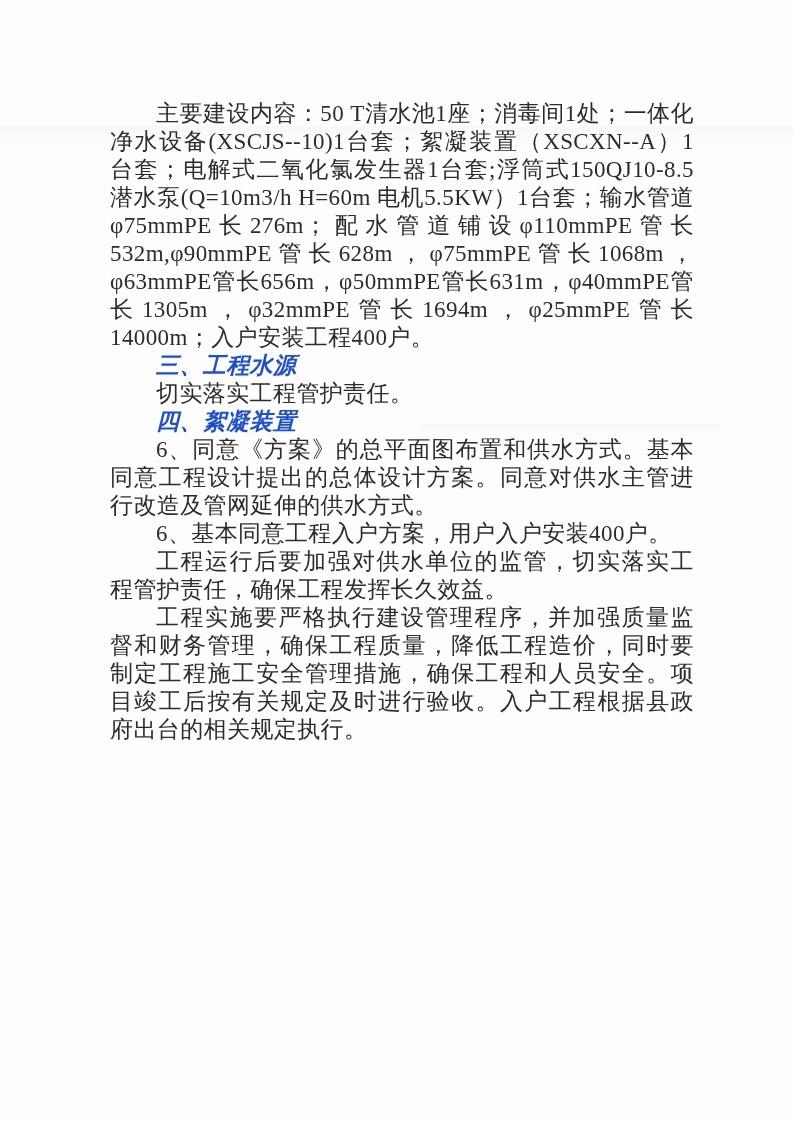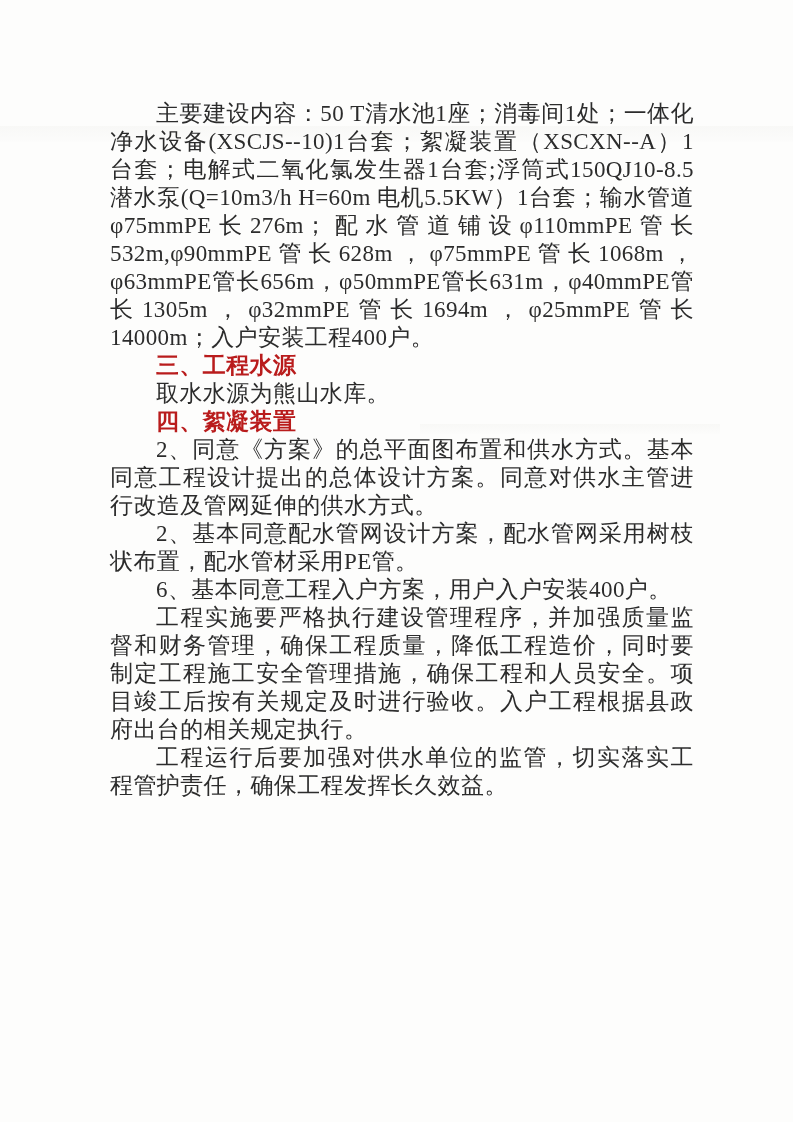--- a/index.html
+++ b/index.html
@@ -52,31 +52,31 @@
   .content p,
   .content h2 {
     margin: 0;
     padding: 0;
     text-indent: 2em;
     font-size: 23px;
     line-height: 28px;
   }
   .content h2.heading {
     font-weight: bold;
-    color: #b91c1c;
+    color: #1d4ed8;
+    font-style: italic;
   }
 </style>
 </head>
 <body>
 
 <div class="page">
   <div class="content">
     <p class="para">主要建设内容：50 T清水池1座；消毒间1处；一体化净水设备(XSCJS--10)1台套；絮凝装置（XSCXN--A）1台套；电解式二氧化氯发生器1台套;浮筒式150QJ10-8.5潜水泵(Q=10m3/h H=60m 电机5.5KW）1台套；输水管道φ75mmPE长276m；配水管道铺设φ110mmPE管长532m,φ90mmPE管长628m，φ75mmPE管长1068m，φ63mmPE管长656m，φ50mmPE管长631m，φ40mmPE管长1305m，φ32mmPE管长1694m，φ25mmPE管长14000m；入户安装工程400户。</p>
     <h2 class="heading">三、工程水源</h2>
-    <p class="para">取水水源为熊山水库。</p>
+    <p class="para">切实落实工程管护责任。</p>
     <h2 class="heading">四、絮凝装置</h2>
-    <p class="para">2、同意《方案》的总平面图布置和供水方式。基本同意工程设计提出的总体设计方案。同意对供水主管进行改造及管网延伸的供水方式。</p>
-    <p class="para">2、基本同意配水管网设计方案，配水管网采用树枝状布置，配水管材采用PE管。</p>
+    <p class="para">6、同意《方案》的总平面图布置和供水方式。基本同意工程设计提出的总体设计方案。同意对供水主管进行改造及管网延伸的供水方式。</p>
     <p class="para">6、基本同意工程入户方案，用户入户安装400户。</p>
+    <p class="para">工程运行后要加强对供水单位的监管，切实落实工程管护责任，确保工程发挥长久效益。</p>
     <p class="para">工程实施要严格执行建设管理程序，并加强质量监督和财务管理，确保工程质量，降低工程造价，同时要制定工程施工安全管理措施，确保工程和人员安全。项目竣工后按有关规定及时进行验收。入户工程根据县政府出台的相关规定执行。</p>
-    <p class="para">工程运行后要加强对供水单位的监管，切实落实工程管护责任，确保工程发挥长久效益。</p>
   </div>
 </div>
 
 </body></html>

